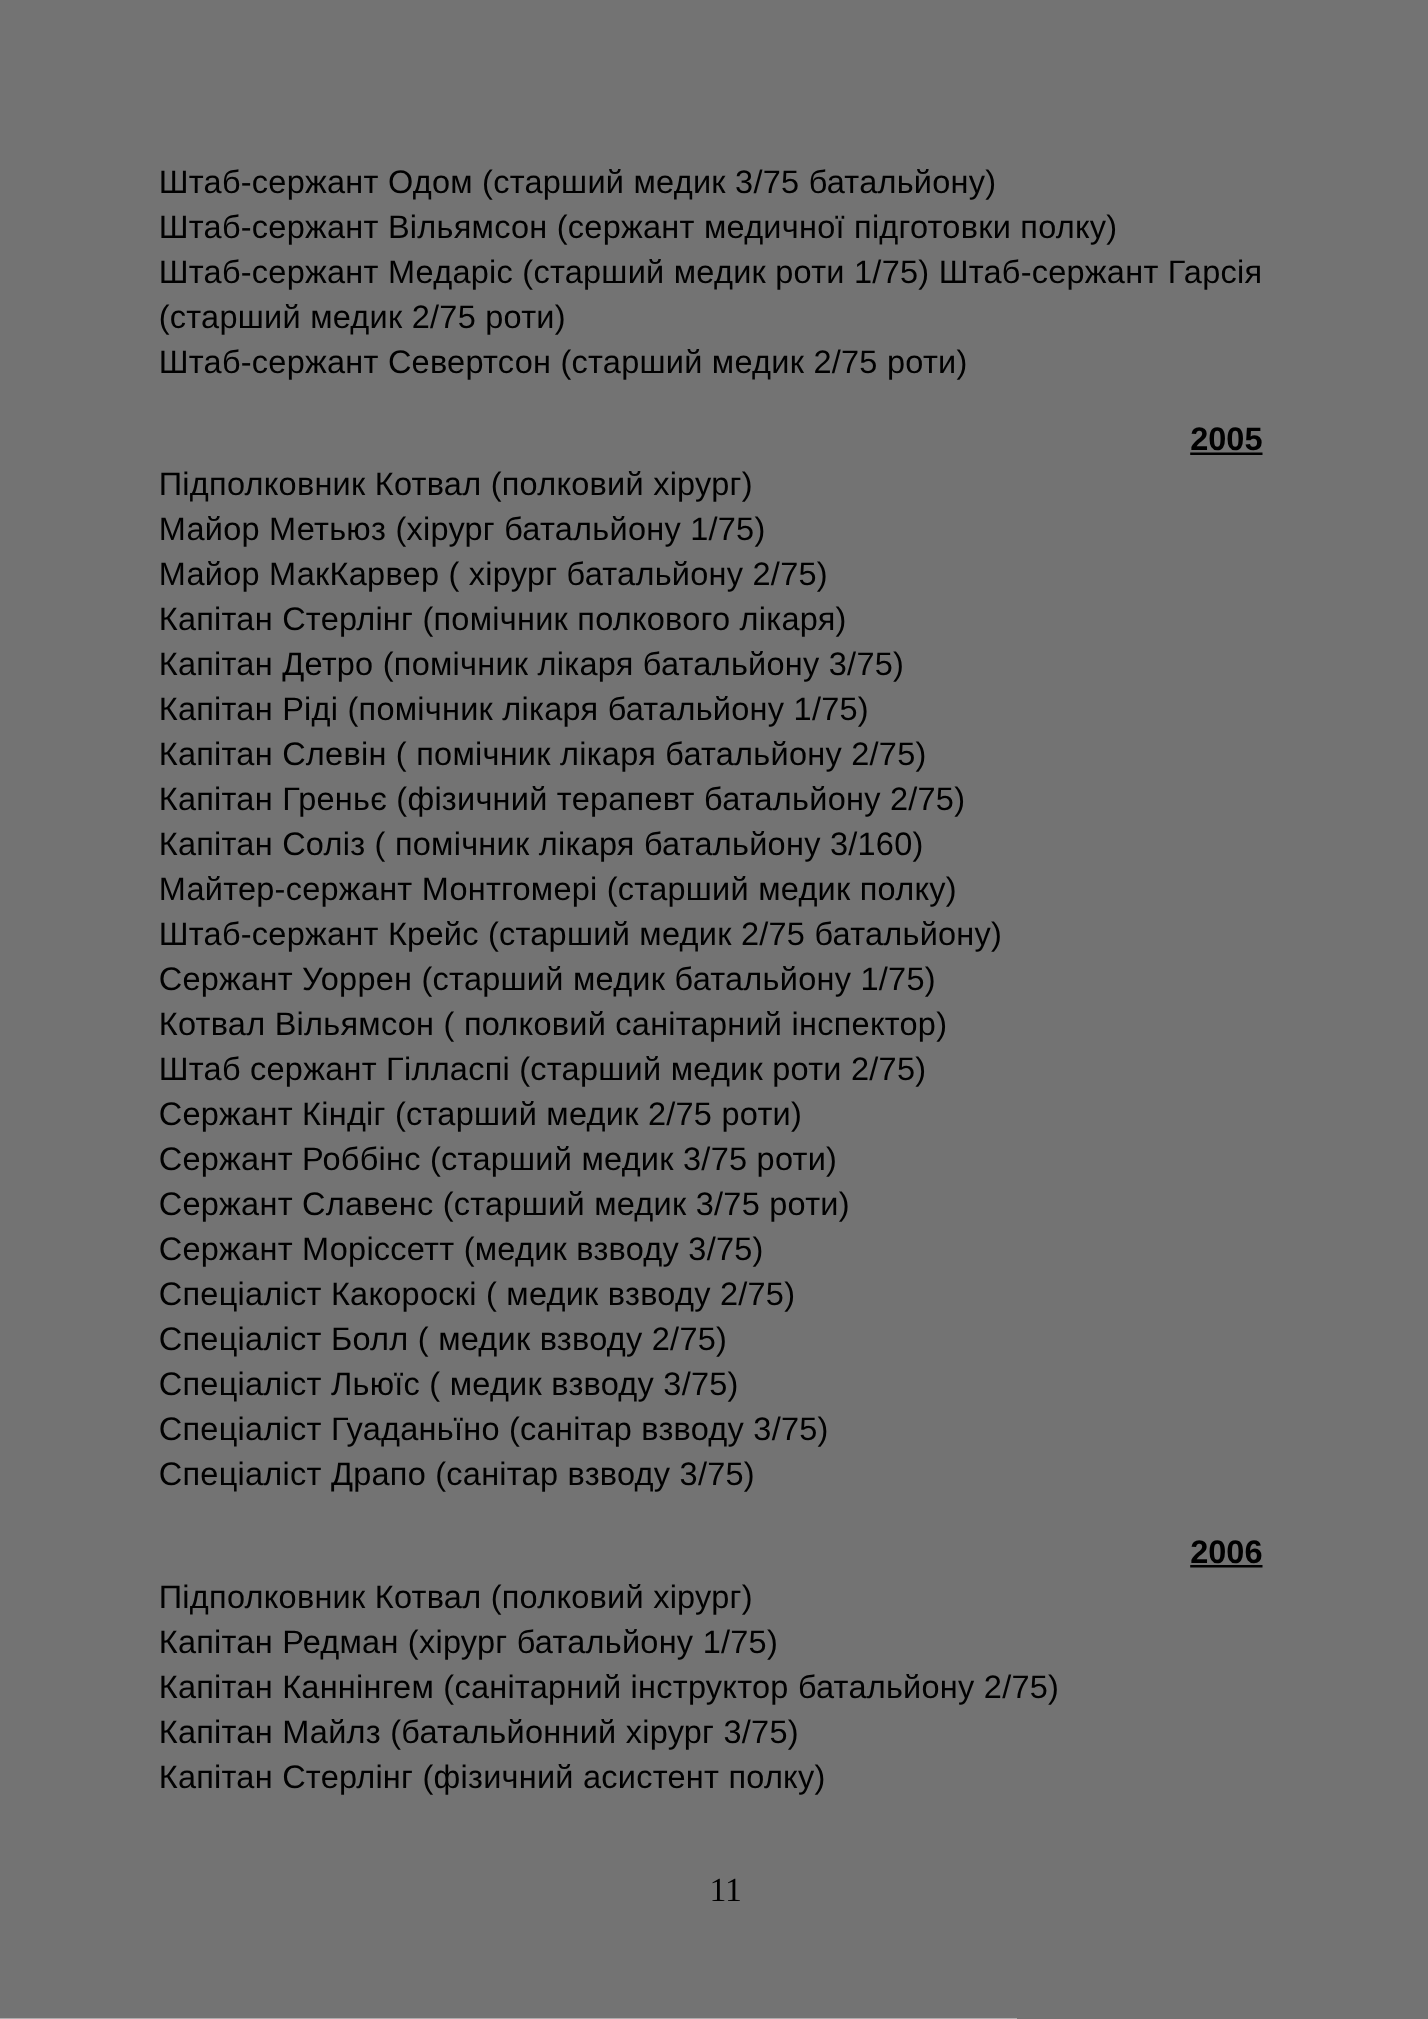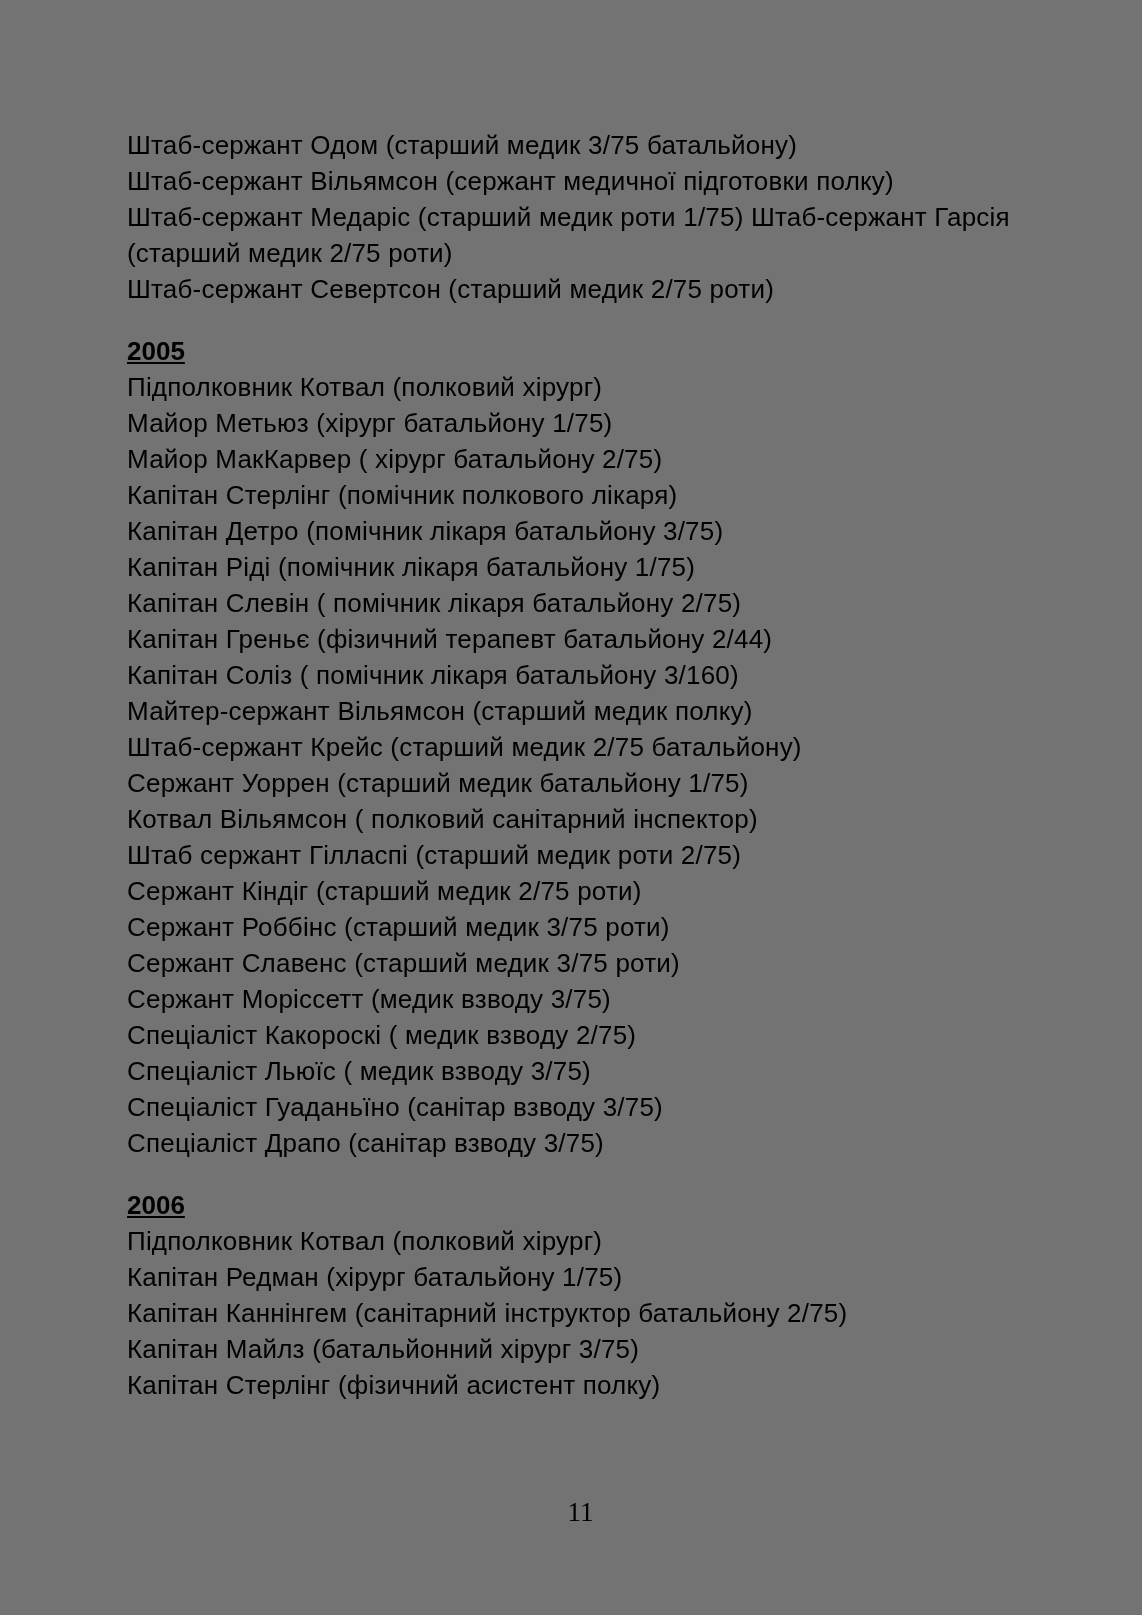--- a/index.html
+++ b/index.html
@@ -23,21 +23,21 @@
     margin: 0;
     font-size: 26px;
     line-height: 36px;
     letter-spacing: 0.2px;
   }
   .section-heading {
     font-size: 26px;
     line-height: 36px;
     font-weight: bold;
     text-decoration: underline;
-    text-align: left;
+    text-align: right;
     margin: 26px 0 0 0;
   }
   .page-number {
     position: absolute;
     top: 1494px;
     left: 139px;
     width: 883px;
     text-align: center;
     font-size: 27px;
     line-height: 36px;
@@ -54,32 +54,33 @@
       <p class="entry">Штаб-сержант Медаріс (старший медик роти 1/75) Штаб-сержант Гарсія (старший медик 2/75 роти)</p>
       <p class="entry">Штаб-сержант Севертсон (старший медик 2/75 роти)</p>
       <div class="section-heading">2005</div>
       <p class="entry">Підполковник Котвал (полковий хірург)</p>
       <p class="entry">Майор Метьюз (хірург батальйону 1/75)</p>
       <p class="entry">Майор МакКарвер ( хірург батальйону 2/75)</p>
       <p class="entry">Капітан Стерлінг (помічник полкового лікаря)</p>
       <p class="entry">Капітан Детро (помічник лікаря батальйону 3/75)</p>
       <p class="entry">Капітан Ріді (помічник лікаря батальйону 1/75)</p>
       <p class="entry">Капітан Слевін ( помічник лікаря батальйону 2/75)</p>
-      <p class="entry">Капітан Греньє (фізичний терапевт батальйону 2/44)</p>
+      <p class="entry">Капітан Греньє (фізичний терапевт батальйону 2/75)</p>
       <p class="entry">Капітан Соліз ( помічник лікаря батальйону 3/160)</p>
-      <p class="entry">Майтер-сержант Вільямсон (старший медик полку)</p>
+      <p class="entry">Майтер-сержант Монтгомері (старший медик полку)</p>
       <p class="entry">Штаб-сержант Крейс (старший медик 2/75 батальйону)</p>
       <p class="entry">Сержант Уоррен (старший медик батальйону 1/75)</p>
       <p class="entry">Котвал Вільямсон ( полковий санітарний інспектор)</p>
       <p class="entry">Штаб сержант Гілласпі (старший медик роти 2/75)</p>
       <p class="entry">Сержант Кіндіг (старший медик 2/75 роти)</p>
       <p class="entry">Сержант Роббінс (старший медик 3/75 роти)</p>
       <p class="entry">Сержант Славенс (старший медик 3/75 роти)</p>
       <p class="entry">Сержант Моріссетт (медик взводу 3/75)</p>
       <p class="entry">Спеціаліст Какороскі ( медик взводу 2/75)</p>
+      <p class="entry">Спеціаліст Болл ( медик взводу 2/75)</p>
       <p class="entry">Спеціаліст Льюїс ( медик взводу 3/75)</p>
       <p class="entry">Спеціаліст Гуаданьїно (санітар взводу 3/75)</p>
       <p class="entry">Спеціаліст Драпо (санітар взводу 3/75)</p>
       <div class="section-heading">2006</div>
       <p class="entry">Підполковник Котвал (полковий хірург)</p>
       <p class="entry">Капітан Редман (хірург батальйону 1/75)</p>
       <p class="entry">Капітан Каннінгем (санітарний інструктор батальйону 2/75)</p>
       <p class="entry">Капітан Майлз (батальйонний хірург 3/75)</p>
       <p class="entry">Капітан Стерлінг (фізичний асистент полку)</p>
     </div>

